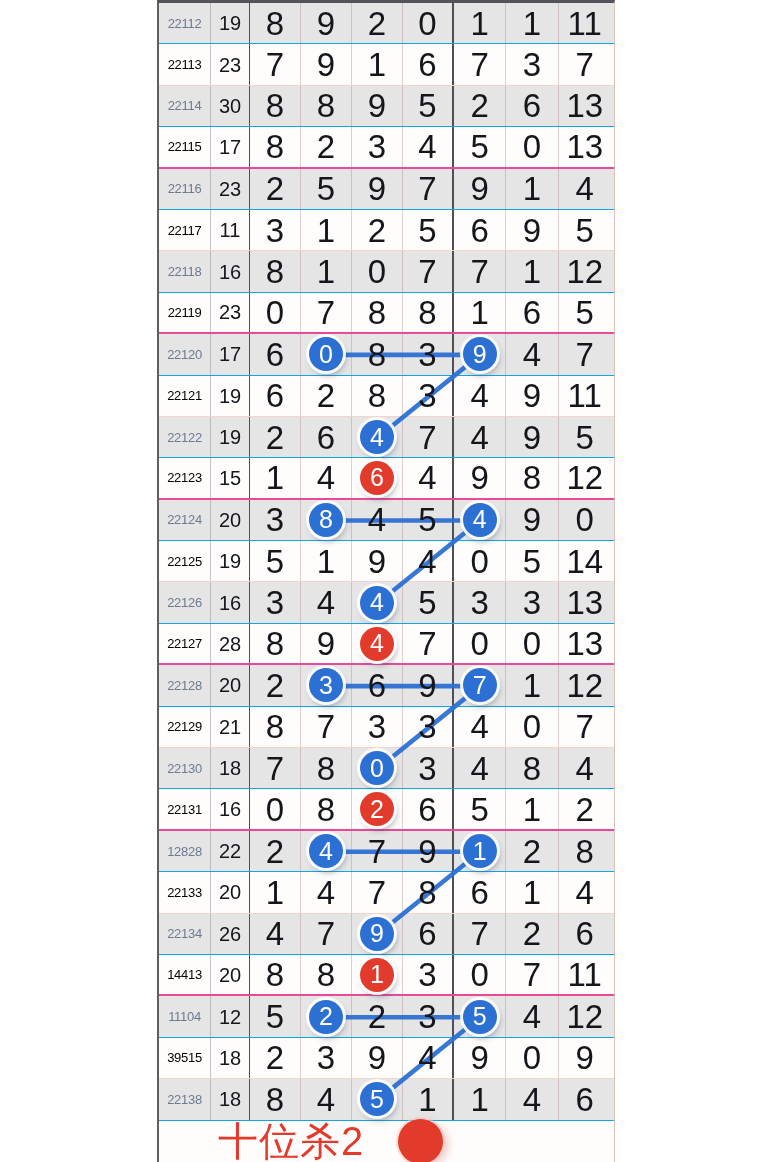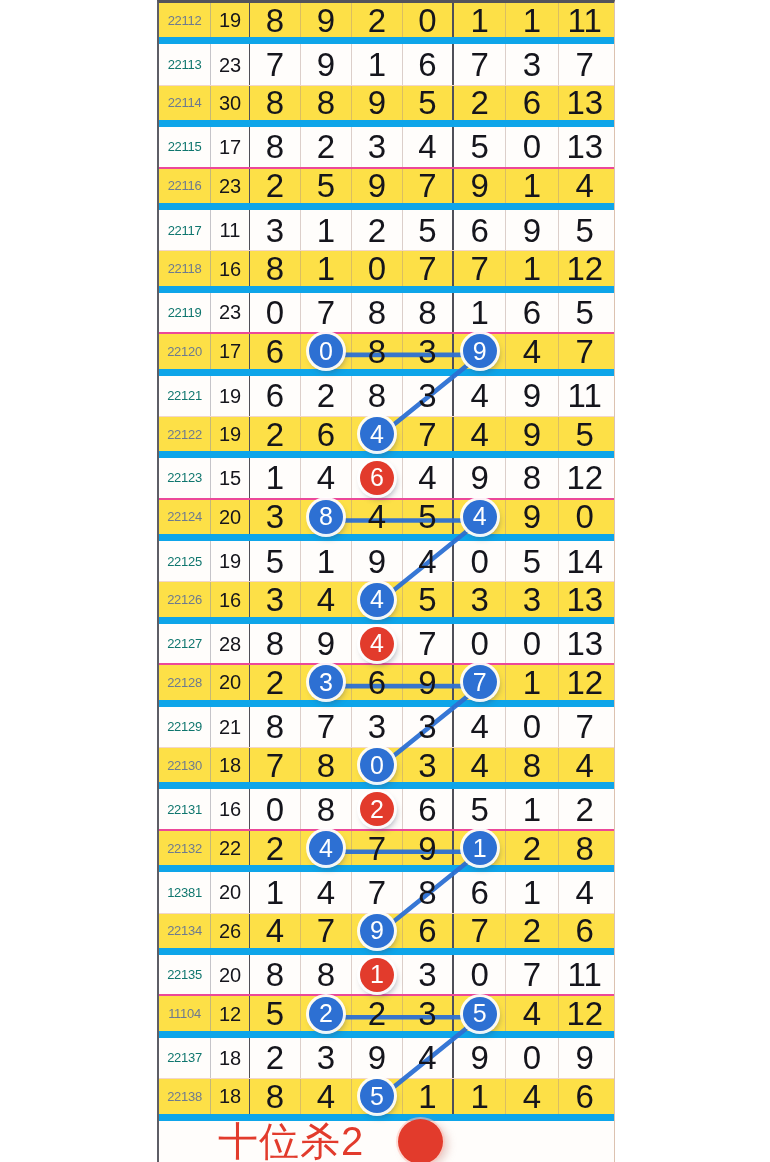--- a/index.html
+++ b/index.html
@@ -11,29 +11,29 @@
   .stage{position:relative;width:770px;height:1162px;background:#ffffff;overflow:hidden;}
   .board{
     position:absolute;left:157px;top:0;width:458px;height:1162px;
     box-sizing:border-box;background:#fffdfb;
     border-left:2px solid #5e5e66;
     border-right:1px solid #dcc2b0;
     border-top:3px solid #53535b;
     overflow:hidden;
   }
   .row{display:flex;height:41.4px;box-sizing:border-box;border-bottom:1px solid #f2d6ca;}
-  .row.blue{background:#fde047;border-bottom:7px solid #0ea5e9;}
+  .row.blue{background:#e5e5e5;border-bottom:1px solid #0ea5e9;}
   .row.group-end{border-bottom:2px solid #ec4899;}
   .cell{
     box-sizing:border-box;display:flex;align-items:center;justify-content:center;
     border-right:1px solid rgba(172,142,134,0.42);
     overflow:visible;
   }
   .cell span{position:relative;z-index:2;line-height:1;}
-  .cell.period{width:52px;font-size:13px;letter-spacing:-0.3px;color:#0f766e;border-right:1px solid rgba(150,150,160,0.55);}
+  .cell.period{width:52px;font-size:13px;letter-spacing:-0.3px;color:#000000;border-right:1px solid rgba(150,150,160,0.55);}
   .row.blue .cell.period{color:#6d7a90;}
   .cell.sum{width:39px;font-size:20px;color:#15151c;border-right:1.5px solid #4f4f58;justify-content:center;}
   .cell.d{width:51px;font-size:33px;color:#15151c;}
   .cell.e{width:52.3px;font-size:33px;color:#15151c;}
   .cell.heavy{border-right:2px solid #4f4f58;}
   .cell:last-child{border-right:none;}
   .cell span.mark{
     display:flex;align-items:center;justify-content:center;
     width:34px;height:34px;border-radius:50%;
     color:#ffffff;font-size:25px;z-index:3;
@@ -647,21 +647,21 @@
           </div>
           <div class="cell e">
             <span>1</span>
           </div>
           <div class="cell e">
             <span>2</span>
           </div>
         </div>
         <div class="row blue">
           <div class="cell period">
-            <span>22132</span>
+            <span>12828</span>
           </div>
           <div class="cell sum">
             <span>22</span>
           </div>
           <div class="cell d">
             <span>2</span>
           </div>
           <div class="cell d">
             <span class="mark blue">4</span>
           </div>
@@ -676,21 +676,21 @@
           </div>
           <div class="cell e">
             <span>2</span>
           </div>
           <div class="cell e">
             <span>8</span>
           </div>
         </div>
         <div class="row">
           <div class="cell period">
-            <span>12381</span>
+            <span>22133</span>
           </div>
           <div class="cell sum">
             <span>20</span>
           </div>
           <div class="cell d">
             <span>1</span>
           </div>
           <div class="cell d">
             <span>4</span>
           </div>
@@ -734,21 +734,21 @@
           </div>
           <div class="cell e">
             <span>2</span>
           </div>
           <div class="cell e">
             <span>6</span>
           </div>
         </div>
         <div class="row group-end">
           <div class="cell period">
-            <span>22135</span>
+            <span>14413</span>
           </div>
           <div class="cell sum">
             <span>20</span>
           </div>
           <div class="cell d">
             <span>8</span>
           </div>
           <div class="cell d">
             <span>8</span>
           </div>
@@ -792,21 +792,21 @@
           </div>
           <div class="cell e">
             <span>4</span>
           </div>
           <div class="cell e">
             <span>12</span>
           </div>
         </div>
         <div class="row">
           <div class="cell period">
-            <span>22137</span>
+            <span>39515</span>
           </div>
           <div class="cell sum">
             <span>18</span>
           </div>
           <div class="cell d">
             <span>2</span>
           </div>
           <div class="cell d">
             <span>3</span>
           </div>

